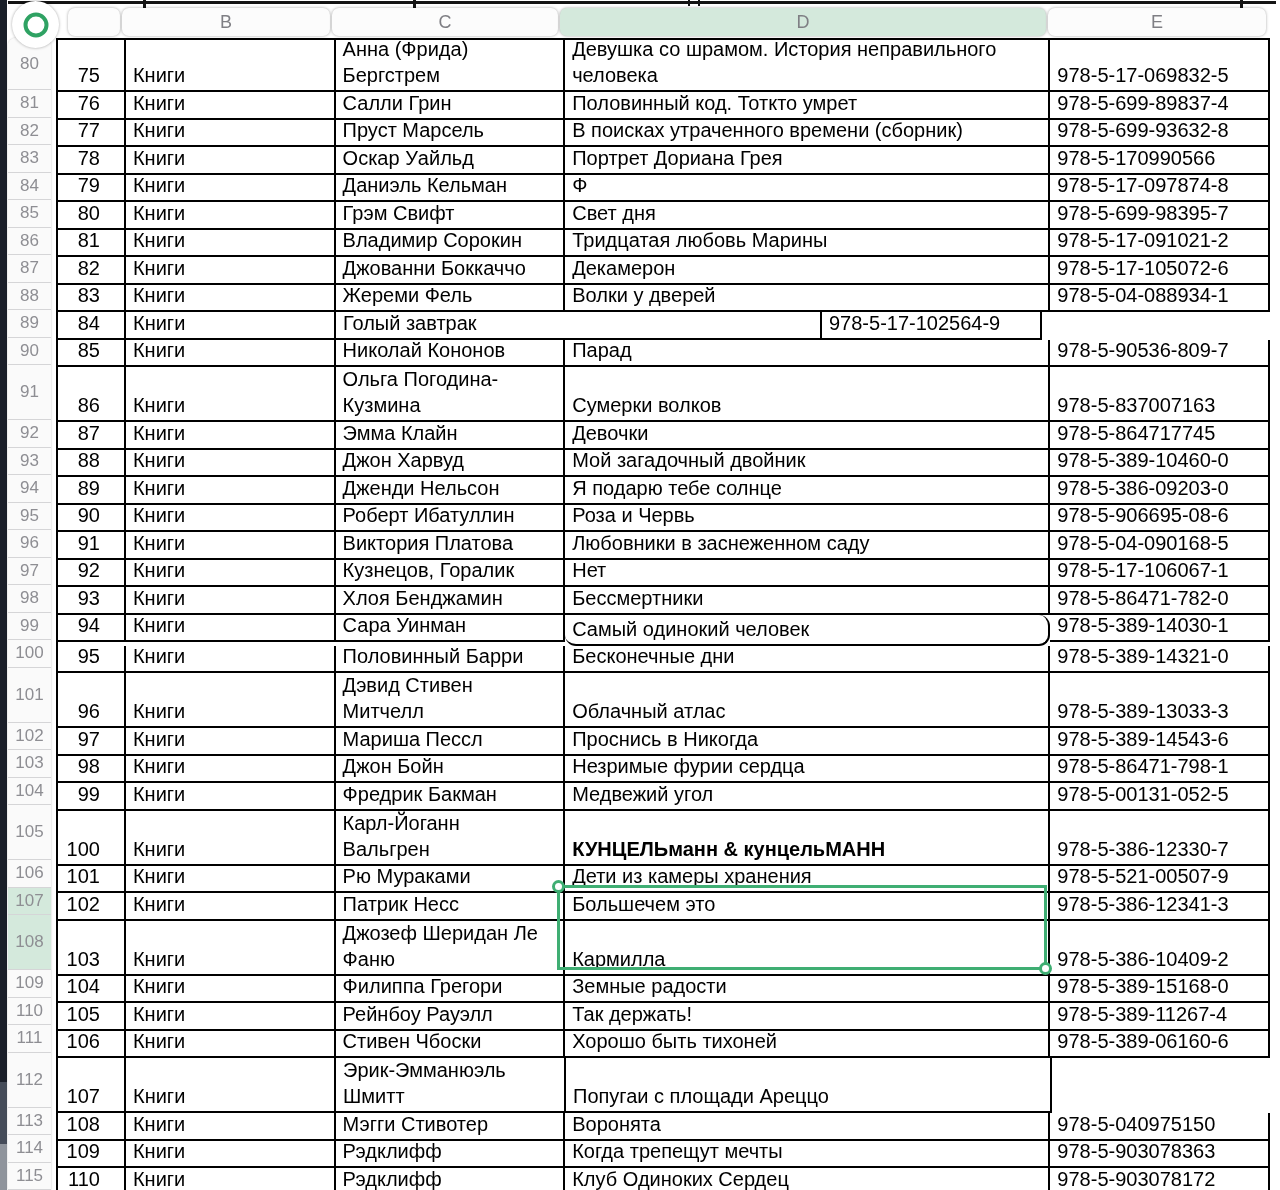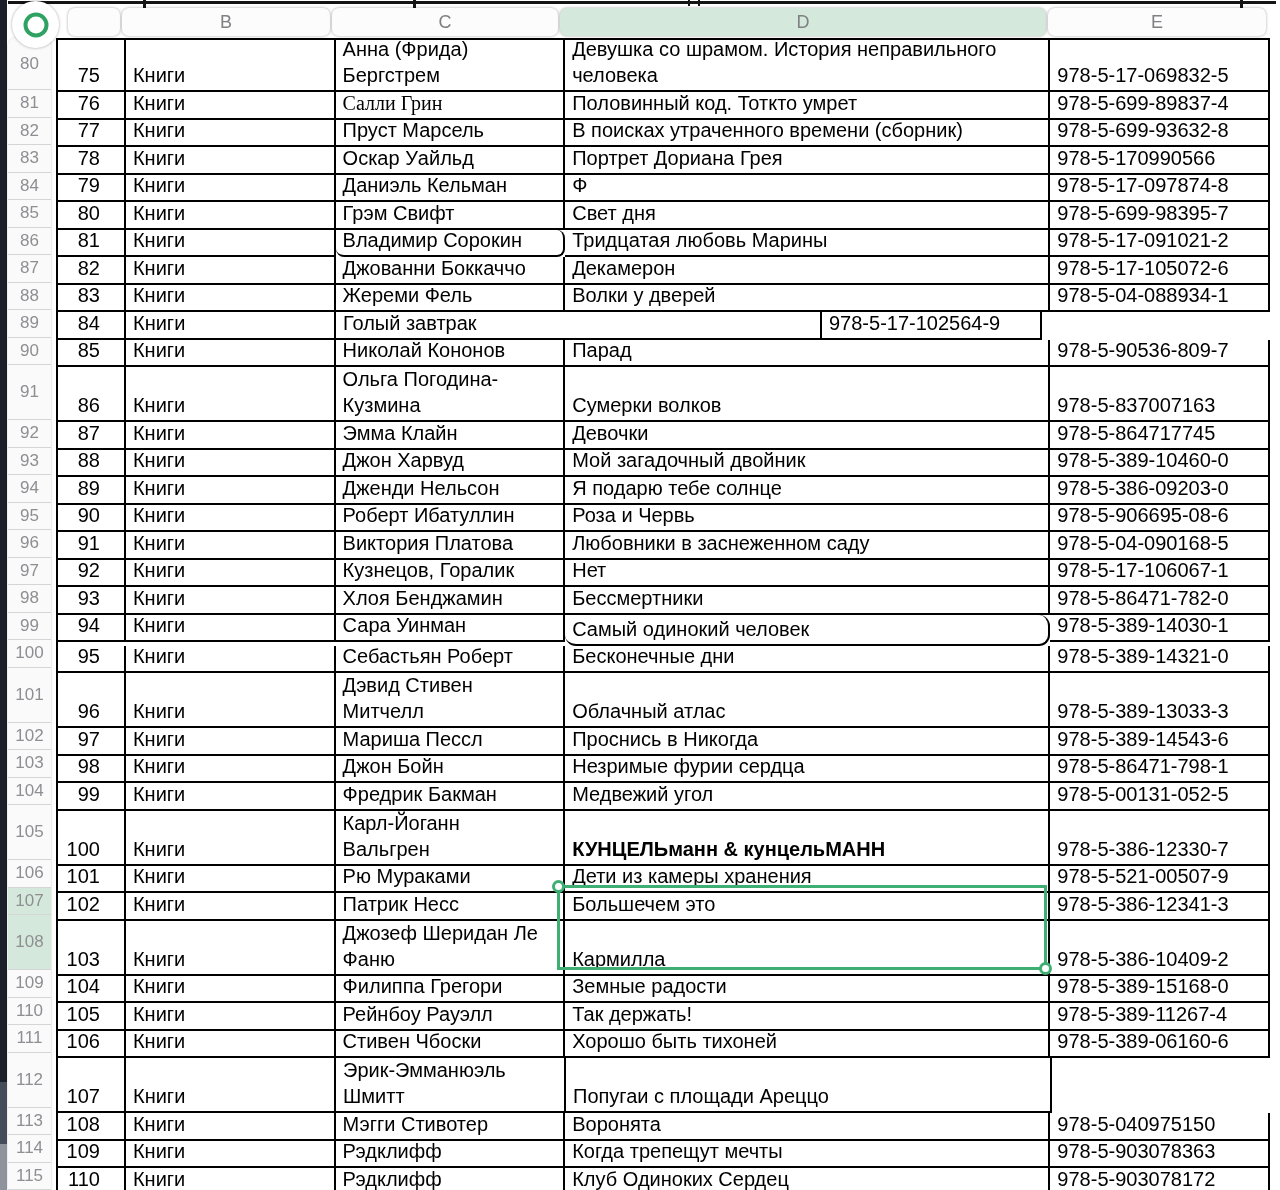--- a/index.html
+++ b/index.html
@@ -128,21 +128,21 @@
         <div class="cell cell-b" style="height: 52px;">Книги</div>
         <div class="cell cell-c" style="height: 52px;">Анна (Фрида)
 Бергстрем</div>
         <div class="cell cell-d" style="height: 52px;">Девушка со шрамом. История неправильного
 человека</div>
         <div class="cell cell-e" style="height: 52px;">978-5-17-069832-5</div>
       </div>
       <div class="row">
         <div class="cell cell-a" style="height: 27.5px;">76</div>
         <div class="cell cell-b" style="height: 27.5px;">Книги</div>
-        <div class="cell cell-c" style="height: 27.5px; font-family: Liberation Serif, serif;">Салли Грин</div>
+        <div class="cell cell-c" style="height: 27.5px;">Салли Грин</div>
         <div class="cell cell-d" style="height: 27.5px;">Половинный код. Тоткто умрет</div>
         <div class="cell cell-e" style="height: 27.5px;">978-5-699-89837-4</div>
       </div>
       <div class="row">
         <div class="cell cell-a" style="height: 27.5px;">77</div>
         <div class="cell cell-b" style="height: 27.5px;">Книги</div>
         <div class="cell cell-c" style="height: 27.5px;">Пруст Марсель</div>
         <div class="cell cell-d" style="height: 27.5px;">В поисках утраченного времени (сборник)</div>
         <div class="cell cell-e" style="height: 27.5px;">978-5-699-93632-8</div>
       </div>
@@ -163,21 +163,21 @@
       <div class="row">
         <div class="cell cell-a" style="height: 27.5px;">80</div>
         <div class="cell cell-b" style="height: 27.5px;">Книги</div>
         <div class="cell cell-c" style="height: 27.5px;">Грэм Свифт</div>
         <div class="cell cell-d" style="height: 27.5px;">Свет дня</div>
         <div class="cell cell-e" style="height: 27.5px;">978-5-699-98395-7</div>
       </div>
       <div class="row">
         <div class="cell cell-a" style="height: 27.5px;">81</div>
         <div class="cell cell-b" style="height: 27.5px;">Книги</div>
-        <div class="cell cell-c" style="height: 27.5px; border-radius: 8px;">Владимир Сорокин</div>
+        <div class="cell cell-c" style="height: 27.5px;">Владимир Сорокин</div>
         <div class="cell cell-d" style="height: 27.5px;">Тридцатая любовь Марины</div>
         <div class="cell cell-e" style="height: 27.5px;">978-5-17-091021-2</div>
       </div>
       <div class="row">
         <div class="cell cell-a" style="height: 27.5px;">82</div>
         <div class="cell cell-b" style="height: 27.5px;">Книги</div>
         <div class="cell cell-c" style="height: 27.5px;">Джованни Боккаччо</div>
         <div class="cell cell-d" style="height: 27.5px;">Декамерон</div>
         <div class="cell cell-e" style="height: 27.5px;">978-5-17-105072-6</div>
       </div>
@@ -261,21 +261,21 @@
       <div class="row">
         <div class="cell cell-a" style="height: 27.5px;">94</div>
         <div class="cell cell-b" style="height: 27.5px;">Книги</div>
         <div class="cell cell-c" style="height: 27.5px;">Сара Уинман</div>
         <div class="cell cell-d" style="height: 31px; border-radius: 11px;">Самый одинокий человек</div>
         <div class="cell cell-e" style="height: 27.5px;">978-5-389-14030-1</div>
       </div>
       <div class="row">
         <div class="cell cell-a" style="height: 27.5px;">95</div>
         <div class="cell cell-b" style="height: 27.5px;">Книги</div>
-        <div class="cell cell-c" style="height: 27.5px;">Себастьян Роберт</div>
+        <div class="cell cell-c" style="height: 27.5px;">Половинный Барри</div>
         <div class="cell cell-d" style="height: 27.5px;">Бесконечные дни</div>
         <div class="cell cell-e" style="height: 27.5px;">978-5-389-14321-0</div>
       </div>
       <div class="row">
         <div class="cell cell-a" style="height: 55px;">96</div>
         <div class="cell cell-b" style="height: 55px;">Книги</div>
         <div class="cell cell-c" style="height: 55px;">Дэвид Стивен
 Митчелл</div>
         <div class="cell cell-d" style="height: 55px;">Облачный атлас</div>
         <div class="cell cell-e" style="height: 55px;">978-5-389-13033-3</div>

